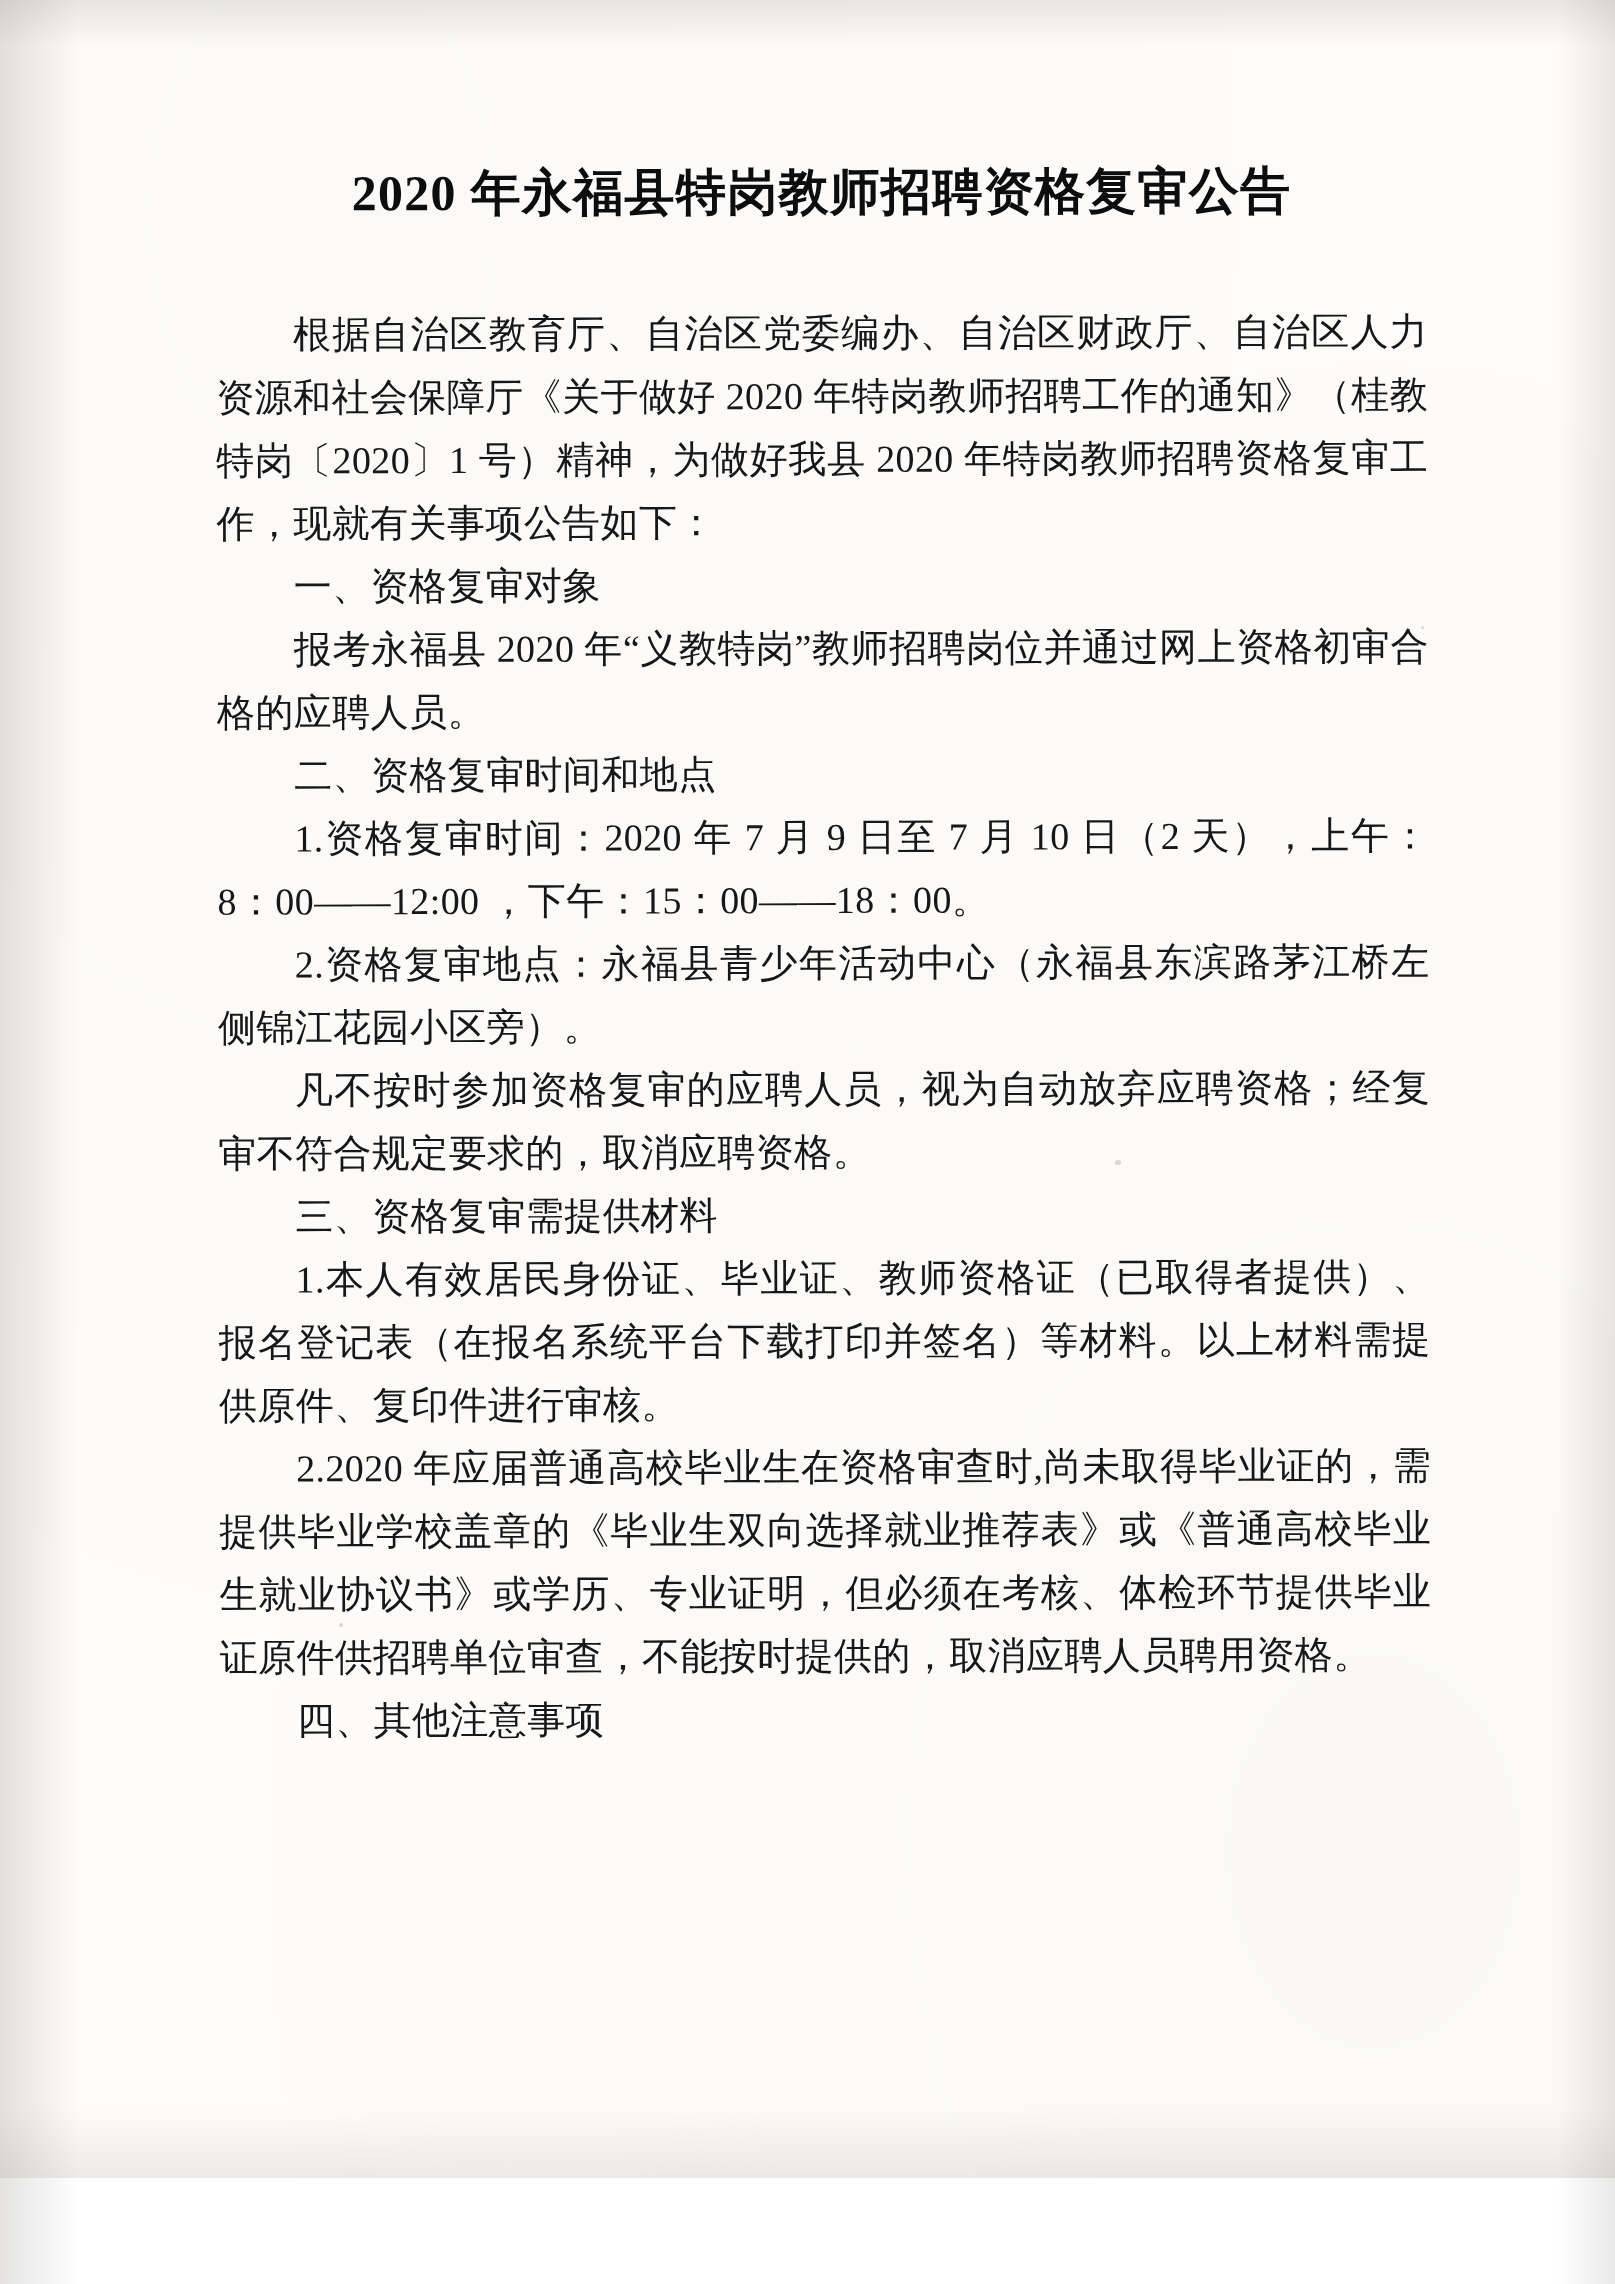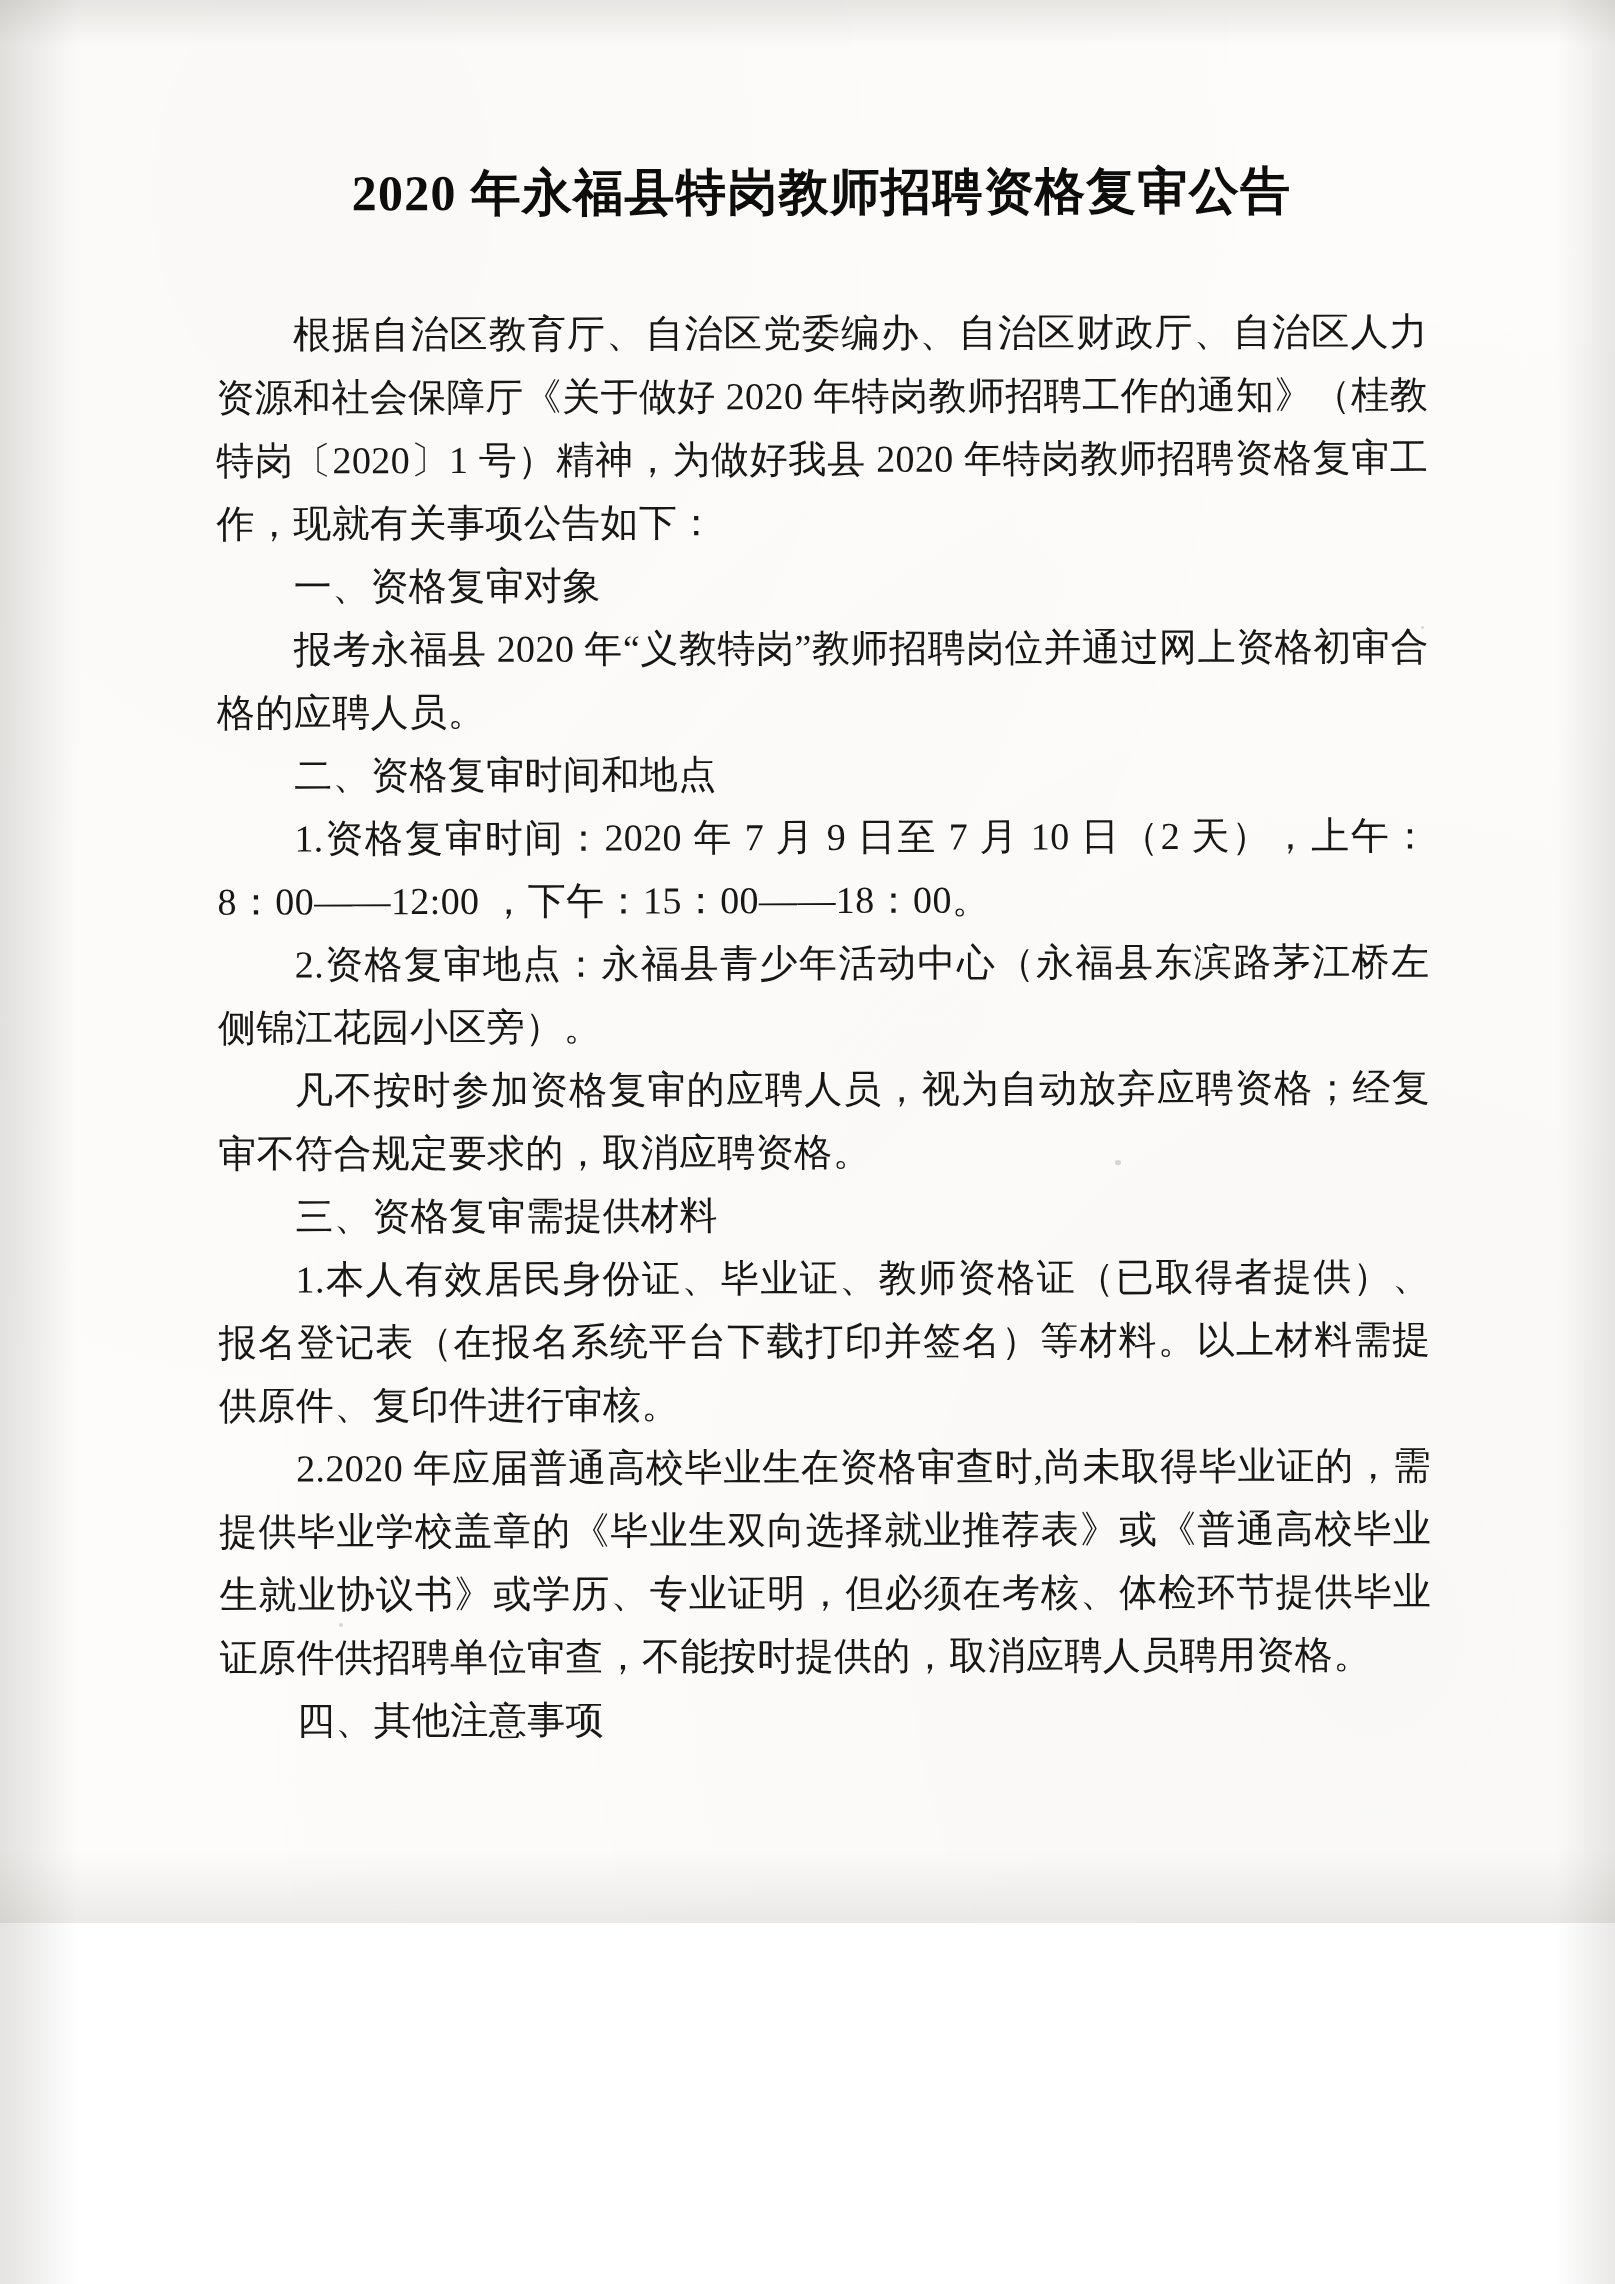--- a/index.html
+++ b/index.html
@@ -15,21 +15,21 @@
     position: relative;
     overflow: hidden;
   }
 
   
   #page-sheet {
     position: absolute;
     left: 0;
     top: 0;
     width: 1616px;
-    height: 1923px;
+    height: 2178px;
     background: #fdfcfa;
     background-image:
       radial-gradient(ellipse at 20% 10%, rgba(0,0,0,0.012), rgba(0,0,0,0) 60%),
       radial-gradient(ellipse at 85% 85%, rgba(0,0,0,0.014), rgba(0,0,0,0) 65%);
   }
 
   
   #scan-edge-left {
     position: absolute;
     left: 0; top: 0;

